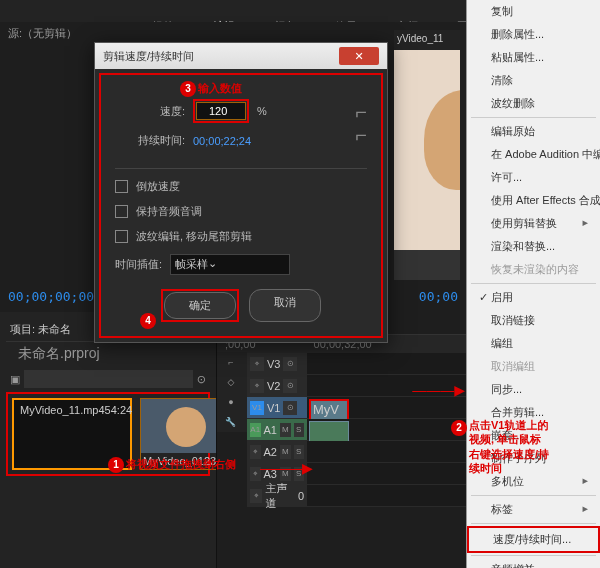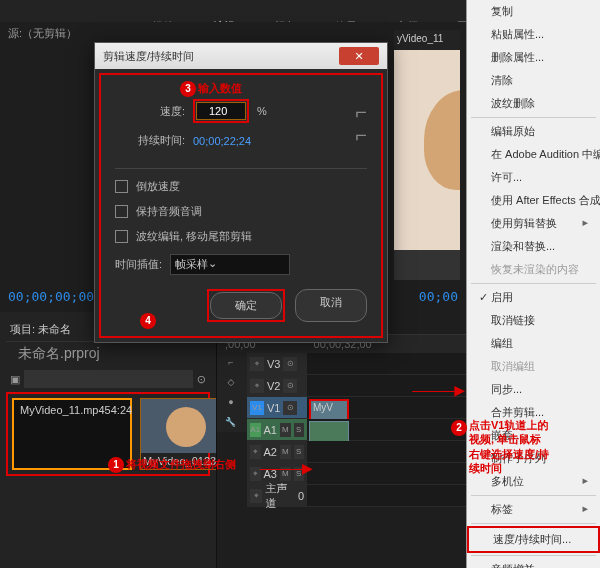--- a/index.html
+++ b/index.html
@@ -26,36 +26,36 @@
 .timeline-panel{position:absolute;left:216px;top:312px;width:250px;height:256px;background:#1e1e1e;border-left:1px solid #111}
 .tl-header{display:flex;gap:8px;padding:4px 8px;align-items:center;border-bottom:1px solid #333}
 .tl-tc{color:#2d8ceb;font-family:monospace;font-size:12px}
 .tl-ruler{height:18px;background:#262626;color:#888;font-size:9px;padding:3px 8px;display:flex;gap:58px}
 .tl-tools{position:absolute;left:0;top:40px;width:30px;background:#232323}
 .tl-tool{width:28px;height:20px;display:flex;align-items:center;justify-content:center;color:#999;font-size:9px;cursor:pointer}
 .tracks{margin-left:30px}
 .track{height:22px;border-bottom:1px solid #2a2a2a;display:flex}
 .track-head{width:60px;background:#2a2a2a;display:flex;align-items:center;gap:3px;padding:0 3px;font-size:9px}
 .track-body{flex:1;background:#1a1a1a;position:relative}
-.clip{position:absolute;top:2px;height:25px;background:#5a7a8a;border:1px solid #6a8a9a;font-size:10px;padding:1px 2px;overflow:hidden}
+.clip{position:absolute;top:2px;height:25px;background:#5a7a8a;border:1px solid #6a8a9a;font-size:13px;padding:1px 2px;overflow:hidden}
 .btn-tiny{width:14px;height:14px;background:#333;color:#999;font-size:8px;display:flex;align-items:center;justify-content:center}
 
 
 .dialog{position:absolute;left:94px;top:42px;width:294px;background:#2a2a2a;border:1px solid #555;box-shadow:0 4px 20px rgba(0,0,0,.6);z-index:100}
 .dlg-title{height:26px;background:linear-gradient(#eee,#ddd);color:#333;display:flex;align-items:center;padding:0 8px;justify-content:space-between}
 .dlg-close{width:40px;height:18px;background:#c84030;color:#fff;display:flex;align-items:center;justify-content:center;font-size:11px;border-radius:2px}
 .dlg-body{padding:14px;border:2px solid #d00;margin:4px}
 .row{display:flex;align-items:center;gap:8px;margin:10px 0;color:#bbb}
 .lbl{width:70px;text-align:right}
 .input{background:#111;border:1px solid #a16207;color:#fff;padding:2px 12px;width:50px}
 .val{color:#4a9eff}
 .red-box{border:2px solid #d00;padding:1px}
 .chk{width:13px;height:13px;border:1px solid #888;display:inline-block}
 .sel{background:#111;border:1px solid #444;color:#ccc;padding:2px 4px;width:120px;display:flex;}
-.btns{display:flex;gap:10px;justify-content:flex-end;margin-top:14px}
+.btns{display:flex;gap:10px;justify-content:center;margin-top:14px}
 .btn{padding:5px 24px;background:#333;border:1px solid #666;border-radius:12px;color:#ccc;cursor:pointer}
 .link-icon{font-size:20px;color:#888;margin-left:6px}
 .annot{position:absolute;color:#d00;font-weight:bold;font-size:13px;z-index:200}
 .annot-num{display:inline-block;width:16px;height:16px;background:#d00;color:#fff;border-radius:50%;text-align:center;line-height:16px;font-size:10px;margin-right:2px}
 .red-border{border:2px solid #d00}
 .red-arrow{position:absolute;color:#d00;font-size:14px;z-index:150}
 
 
 .ctx-menu{position:absolute;right:0;top:0;width:134px;height:568px;background:#f0f0f0;color:#333;border-left:1px solid #999;font-size:11px;z-index:50}
 .ctx-item{padding:4px 12px;cursor:pointer;white-space:nowrap;overflow:hidden}
@@ -268,22 +268,22 @@
   <div>点击V1轨道上的</div>
     <div>视频, 单击鼠标</div>
     <div>右键选择速度/持</div>
     <div>续时间</div>
 </div>
 <div class="red-arrow" style="left:260px;top:460px">———▶</div>
 <div class="red-arrow" style="right:135px;top:382px">———▶</div>
 
 <div class="ctx-menu" id="ctxmenu">
     <div class="ctx-item"><span class="ctx-check"></span>复制</div>
+    <div class="ctx-item"><span class="ctx-check"></span>删除属性...</div>
     <div class="ctx-item"><span class="ctx-check"></span>粘贴属性...</div>
-    <div class="ctx-item"><span class="ctx-check"></span>删除属性...</div>
     <div class="ctx-item"><span class="ctx-check"></span>清除</div>
     <div class="ctx-item"><span class="ctx-check"></span>波纹删除</div>
     <div class="ctx-sep"></div>
     <div class="ctx-item"><span class="ctx-check"></span>编辑原始</div>
     <div class="ctx-item"><span class="ctx-check"></span>在 Adobe Audition 中编辑剪辑</div>
     <div class="ctx-item"><span class="ctx-check"></span>许可...</div>
     <div class="ctx-item"><span class="ctx-check"></span>使用 After Effects 合成替换</div>
     <div class="ctx-item"><span class="ctx-check"></span>使用剪辑替换<span class="ctx-arrow">▸</span></div>
     <div class="ctx-item"><span class="ctx-check"></span>渲染和替换...</div>
     <div class="ctx-item disabled"><span class="ctx-check"></span>恢复未渲染的内容</div>

